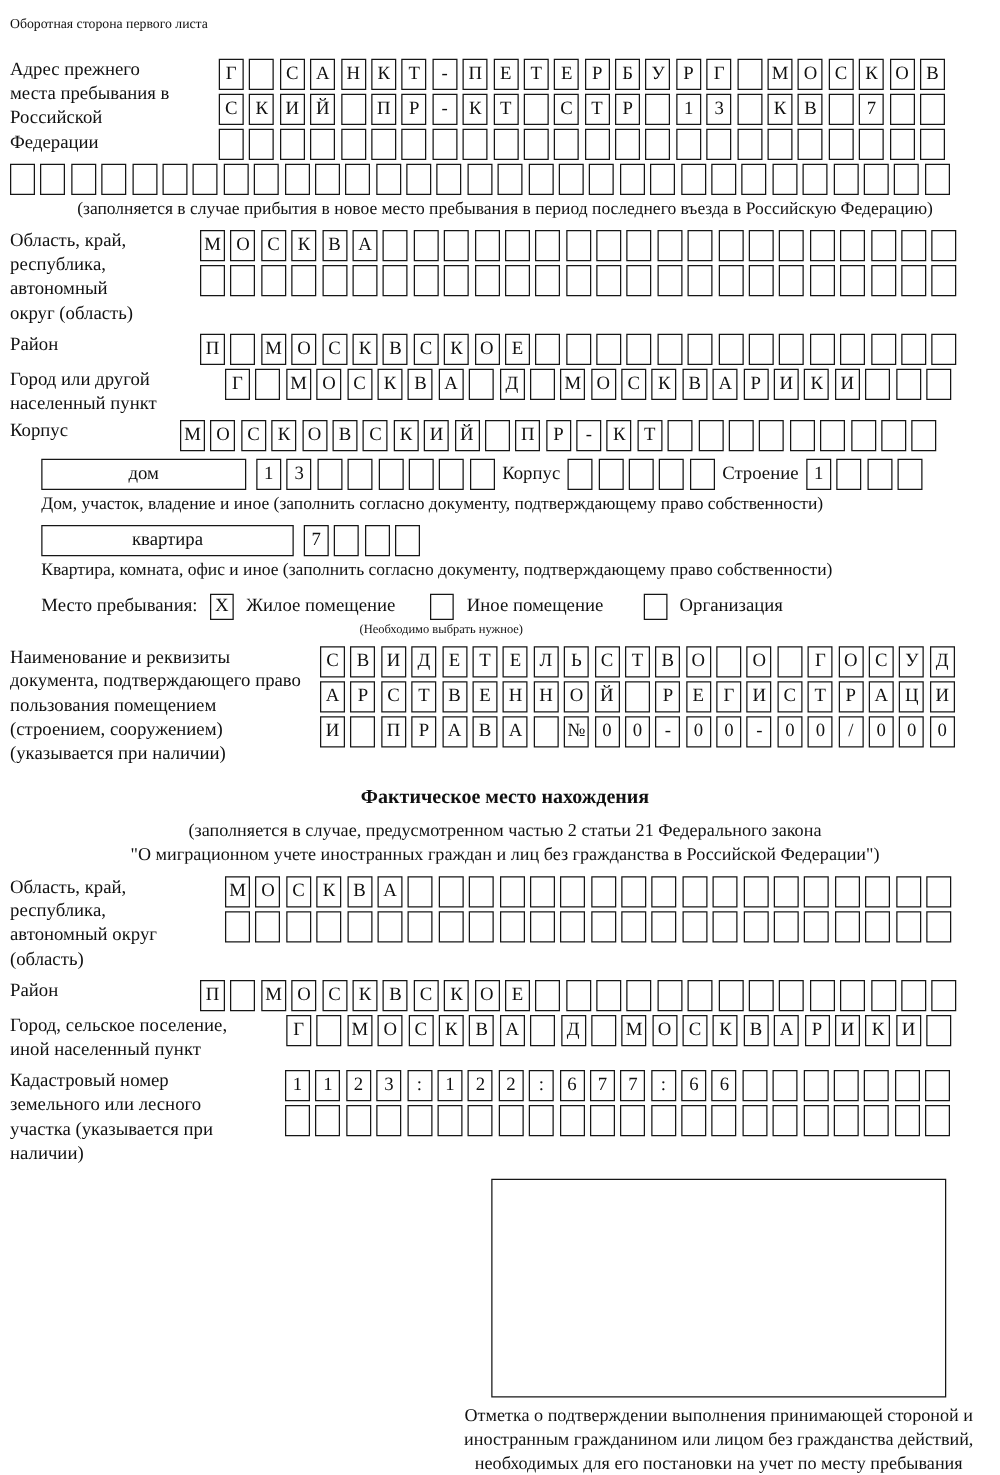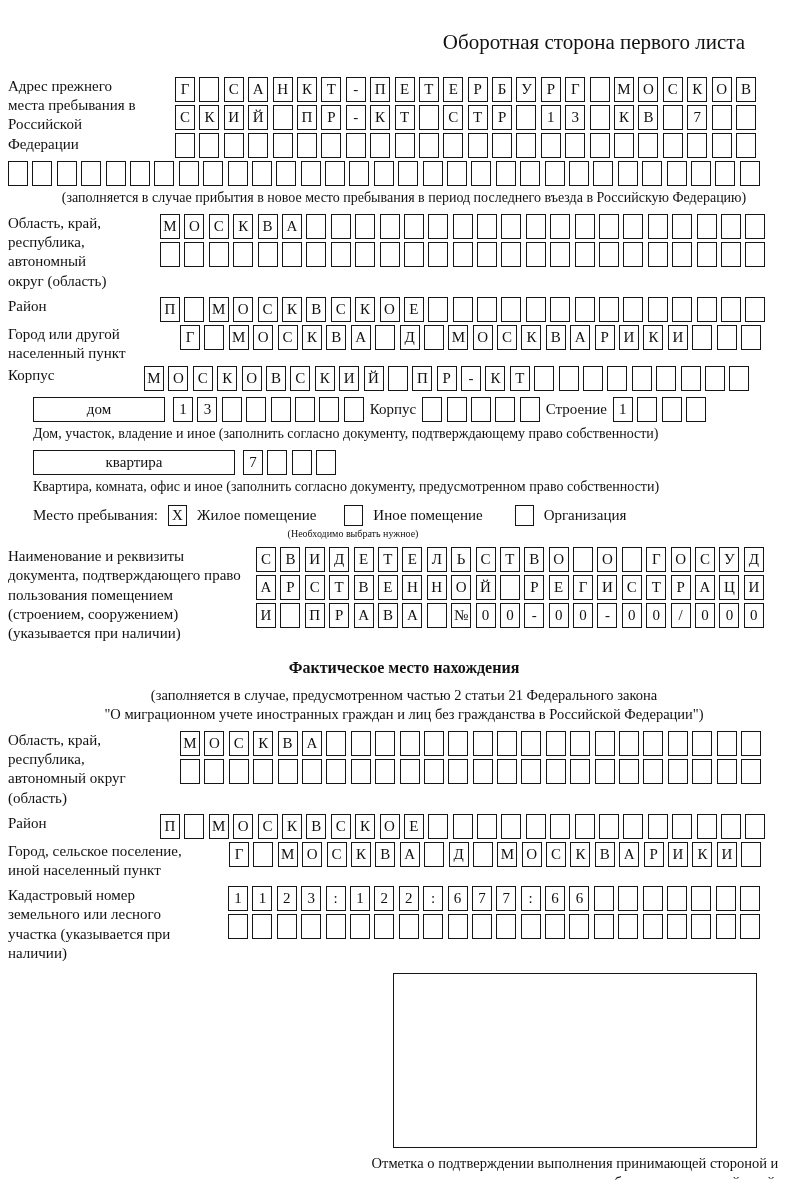--- a/index.html
+++ b/index.html
@@ -1,18 +1,18 @@
 <!DOCTYPE html>
 <html><head>
 <meta charset="utf-8">
 <style>
   html,body{margin:0;padding:0;background:#fff;}
   body{width:800px;min-height:1180px;font-family:"Liberation Serif","DejaVu Serif",serif;color:#111;}
   .page{position:relative;width:800px;min-height:1180px;padding:6px 0 20px 8px;box-sizing:border-box;}
-  .hdr-note{text-align:right;padding-right:55px;font-size:21px;margin-top:24px;margin-bottom:22px;}
+  .hdr-note{padding-right:55px;font-size:11px;margin-top:7px;margin-bottom:22px;}
   .form-row{display:flex;align-items:flex-start;margin-bottom:3px;}
   .label{font-size:15px;line-height:1.28;flex-shrink:0;}
   .cell-rows{display:flex;flex-direction:column;gap:3px;}
   .cell-row{display:flex;gap:4.4px;}
   .cell{width:20px;height:25px;box-sizing:border-box;border:1.6px solid #161616;display:flex;align-items:center;justify-content:center;font-size:15px;flex-shrink:0;}
   .caption{font-size:14px;margin:4px 0 8px 0;font-family:Liberation Serif, serif;}
   .caption.center{text-align:center;}
   .sec-title{font-weight:bold;font-size:16px;text-align:center;margin:8px 0 10px 0;}
   .wide-box{height:25px;box-sizing:border-box;border:1.6px solid #161616;display:flex;align-items:center;justify-content:center;font-size:15px;flex-shrink:0;}
   .inline-label{font-size:15px;margin:0 6px;white-space:nowrap;align-self:center;}
@@ -308,21 +308,21 @@
         <span class="cell"></span>
         <span class="cell"></span>
         <span class="cell"></span>
         <span class="cell"></span>
         <span class="cell"></span>
         <span class="cell"></span>
       </div>
   </div>
 
   <div class="form-row mt6" style="margin-left:25px;">
-    <div class="wide-box" style="width:132px;">дом</div>
+    <div class="wide-box" style="width:164px;">дом</div>
     <div style="width:8px;flex-shrink:0;"></div>
     <div class="cell-row">
         <span class="cell">1</span>
         <span class="cell">3</span>
         <span class="cell"></span>
         <span class="cell"></span>
         <span class="cell"></span>
         <span class="cell"></span>
         <span class="cell"></span>
         <span class="cell"></span>
@@ -348,21 +348,21 @@
   <div class="form-row" style="margin-left:25px;">
     <div class="wide-box" style="width:202px;">квартира</div>
     <div style="width:8px;flex-shrink:0;"></div>
     <div class="cell-row">
         <span class="cell">7</span>
         <span class="cell"></span>
         <span class="cell"></span>
         <span class="cell"></span>
       </div>
   </div>
-  <div class="caption" style="margin-left:25px;">Квартира, комната, офис и иное (заполнить согласно документу, предусмотренном право собственности)</div>
+  <div class="caption" style="margin-left:25px;">Квартира, комната, офис и иное (заполнить согласно документу, подтверждающему право собственности)</div>
 
   <div class="stay-row">
     <span>Место пребывания:</span>
     <span class="checkbox">
         <span>X</span>
       </span>
     <span>Жилое помещение</span>
     <span class="checkbox" style="margin-left:28px;">
         <span></span>
       </span>

